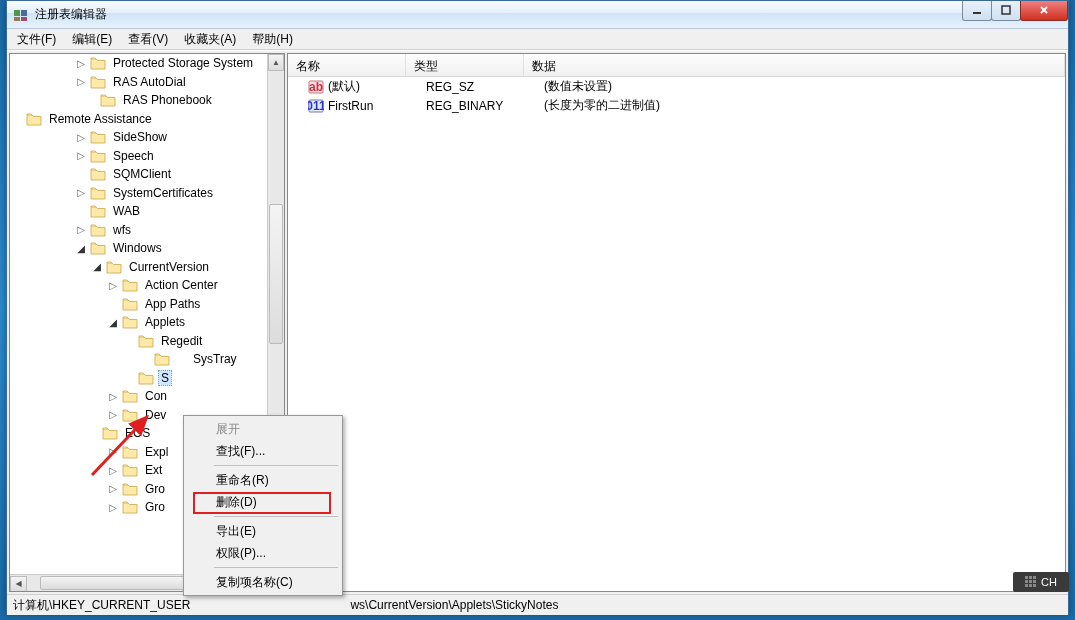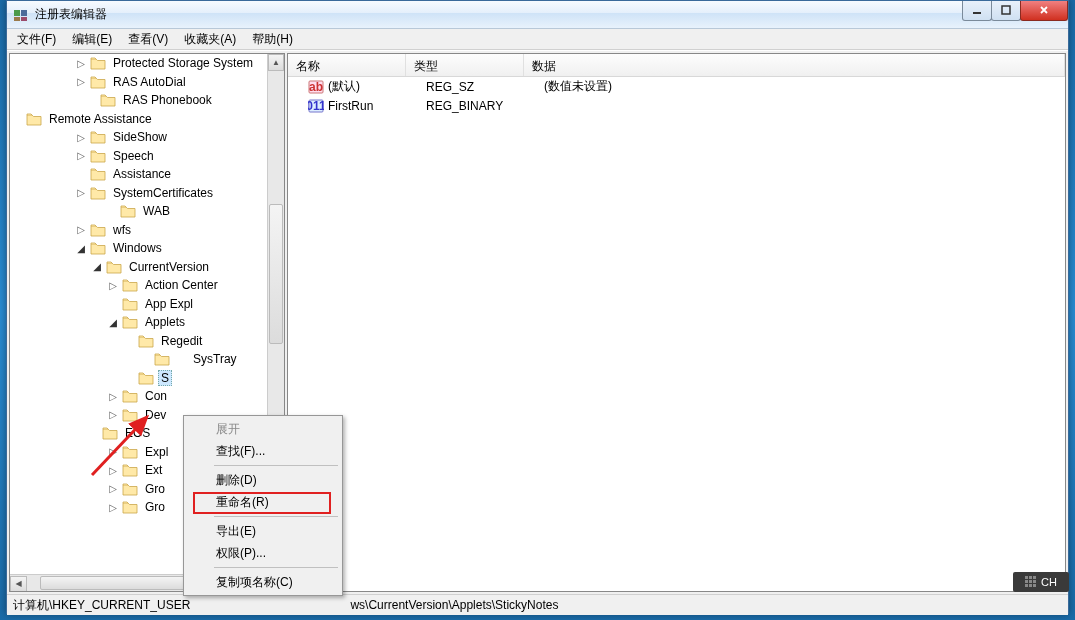--- a/index.html
+++ b/index.html
@@ -154,31 +154,31 @@
                 <path d="M1 3 L1 2 L5 2 L6 3" fill="#ffe9a8" stroke="#caa64a" stroke-width="0.8"></path>
               </svg>
               <span class="label">Speech</span>
             </div>
             <div class="row" style="padding-left: 64px;">
               <span class="exp"></span>
               <svg class="foldericon" viewBox="0 0 16 14">
                 <path d="M1 3 L6 3 L7.5 4.5 L15 4.5 L15 13 L1 13 Z" fill="#ffe9a8" stroke="#caa64a" stroke-width="0.8"></path>
                 <path d="M1 3 L1 2 L5 2 L6 3" fill="#ffe9a8" stroke="#caa64a" stroke-width="0.8"></path>
               </svg>
-              <span class="label">Assistance</span>
+              <span class="label">SQMClient</span>
             </div>
             <div class="row" style="padding-left: 64px;">
               <span class="exp">▷</span>
               <svg class="foldericon" viewBox="0 0 16 14">
                 <path d="M1 3 L6 3 L7.5 4.5 L15 4.5 L15 13 L1 13 Z" fill="#ffe9a8" stroke="#caa64a" stroke-width="0.8"></path>
                 <path d="M1 3 L1 2 L5 2 L6 3" fill="#ffe9a8" stroke="#caa64a" stroke-width="0.8"></path>
               </svg>
               <span class="label">SystemCertificates</span>
             </div>
-            <div class="row" style="padding-left: 94px;">
+            <div class="row" style="padding-left: 64px;">
               <span class="exp"></span>
               <svg class="foldericon" viewBox="0 0 16 14">
                 <path d="M1 3 L6 3 L7.5 4.5 L15 4.5 L15 13 L1 13 Z" fill="#ffe9a8" stroke="#caa64a" stroke-width="0.8"></path>
                 <path d="M1 3 L1 2 L5 2 L6 3" fill="#ffe9a8" stroke="#caa64a" stroke-width="0.8"></path>
               </svg>
               <span class="label">WAB</span>
             </div>
             <div class="row" style="padding-left: 64px;">
               <span class="exp">▷</span>
               <svg class="foldericon" viewBox="0 0 16 14">
@@ -210,21 +210,21 @@
                 <path d="M1 3 L1 2 L5 2 L6 3" fill="#ffe9a8" stroke="#caa64a" stroke-width="0.8"></path>
               </svg>
               <span class="label">Action Center</span>
             </div>
             <div class="row" style="padding-left: 96px;">
               <span class="exp"></span>
               <svg class="foldericon" viewBox="0 0 16 14">
                 <path d="M1 3 L6 3 L7.5 4.5 L15 4.5 L15 13 L1 13 Z" fill="#ffe9a8" stroke="#caa64a" stroke-width="0.8"></path>
                 <path d="M1 3 L1 2 L5 2 L6 3" fill="#ffe9a8" stroke="#caa64a" stroke-width="0.8"></path>
               </svg>
-              <span class="label">App Expl</span>
+              <span class="label">App Paths</span>
             </div>
             <div class="row" style="padding-left: 96px;">
               <span class="exp" style="color: rgb(51, 51, 51);">◢</span>
               <svg class="foldericon" viewBox="0 0 16 14">
                 <path d="M1 3 L6 3 L7.5 4.5 L15 4.5 L15 13 L1 13 Z" fill="#ffe9a8" stroke="#caa64a" stroke-width="0.8"></path>
                 <path d="M1 3 L1 2 L5 2 L6 3" fill="#ffe9a8" stroke="#caa64a" stroke-width="0.8"></path>
               </svg>
               <span class="label">Applets</span>
             </div>
             <div class="row" style="padding-left: 112px;">
@@ -348,40 +348,43 @@
             <div class="cell" style="width:118px">
               <svg class="valicon" viewBox="0 0 16 16">
                 <rect x="1" y="2" width="14" height="12" rx="1" fill="#def" stroke="#77c"></rect>
                 <text x="8" y="12" text-anchor="middle" font-size="7" fill="#33c" font-weight="bold">011</text>
               </svg>
               <span>FirstRun</span>
             </div>
             <div class="cell" style="width:118px">
               <span>REG_BINARY</span>
             </div>
+            <div class="cell" style="flex:1">
+              <span>(长度为零的二进制值)</span>
+            </div>
           </div>
         </div>
     </div>
   </div>
 
   <div class="statusbar">
     <span>计算机\HKEY_CURRENT_USER</span>
     <span style="display:inline-block;width:160px"></span>
     <span>ws\CurrentVersion\Applets\StickyNotes</span>
   </div>
 
 </div>
 
 <div class="ctxmenu">
   <div class="iconcol"></div>
   <div class="mi disabled">展开</div>
   <div class="mi">查找(F)...</div>
   <div class="sep"></div>
+  <div class="mi">重命名(R)</div>
   <div class="mi">删除(D)</div>
-  <div class="mi">重命名(R)</div>
   <div class="sep"></div>
   <div class="mi">导出(E)</div>
   <div class="mi">权限(P)...</div>
   <div class="sep"></div>
   <div class="mi">复制项名称(C)</div>
 </div>
 
 <div class="redbox" style="left:193px; top:492px; width:138px; height:22px"></div>
 
 <svg class="redarrow" style="left:82px; top:405px; width:80px; height:80px" viewBox="0 0 80 80">

